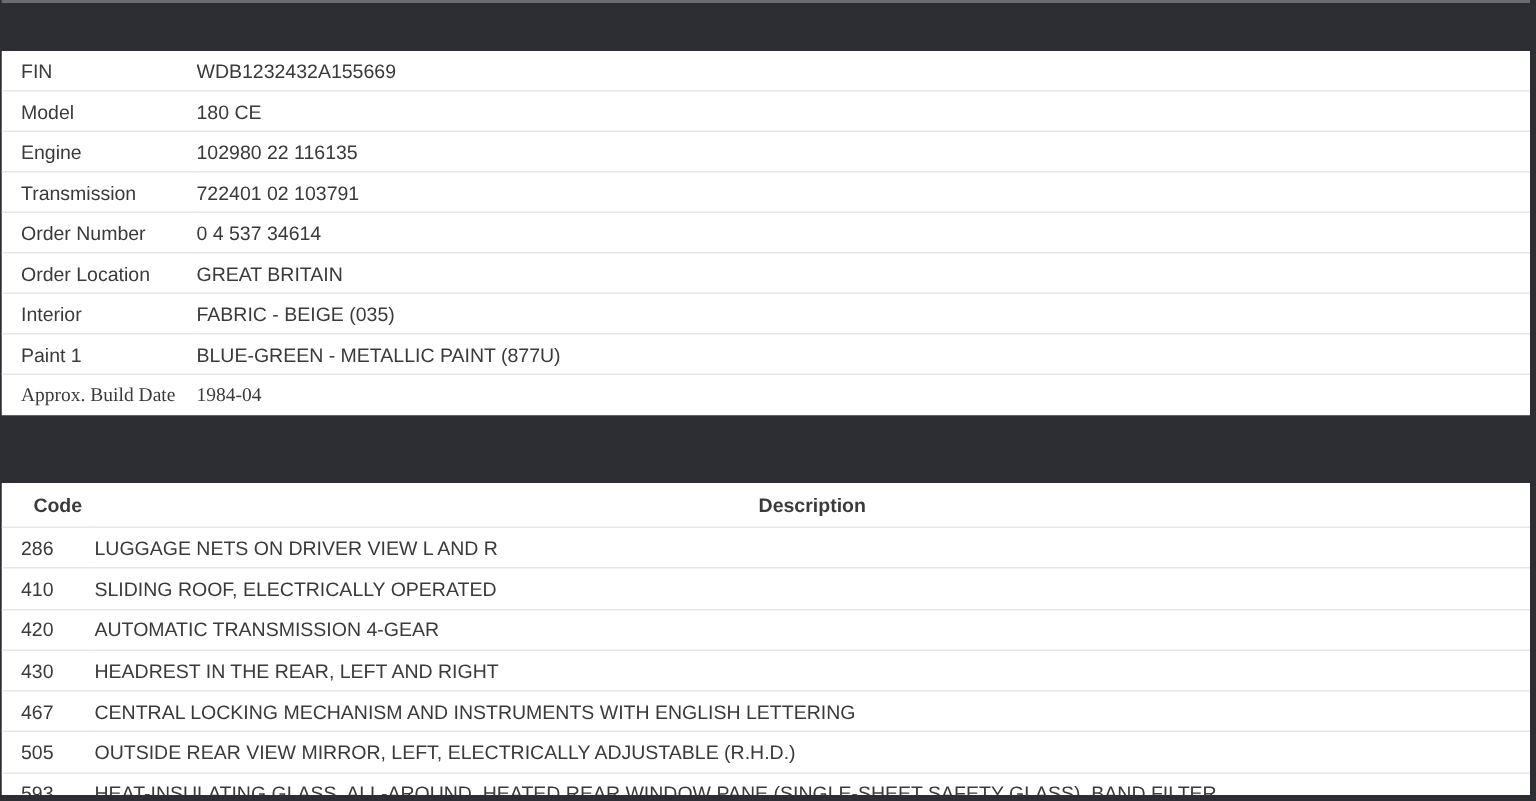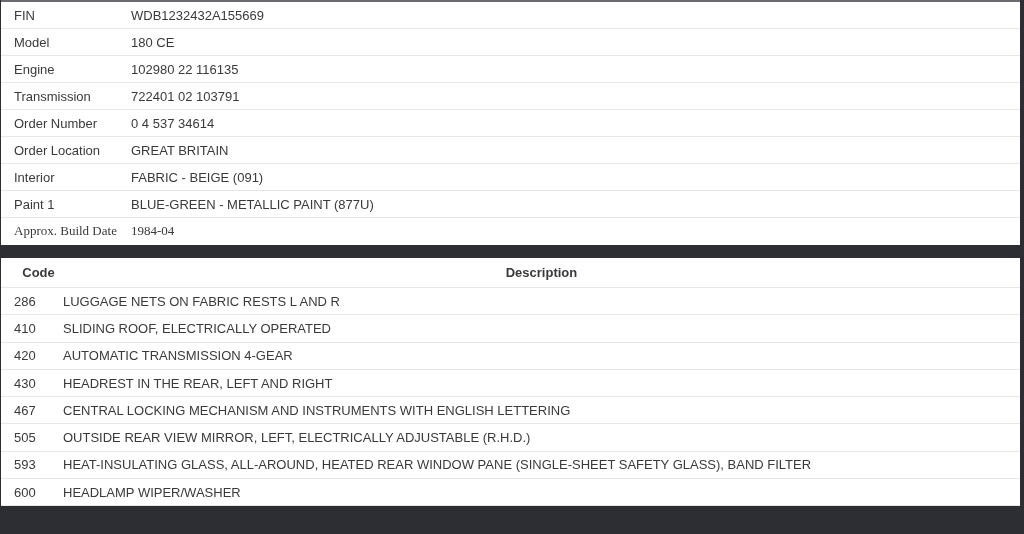--- a/index.html
+++ b/index.html
@@ -33,20 +33,21 @@
     background: var(--page_background, #2c2e34);
   }
 
   
   table.card {
     width: 100%;
     background: var(--card_background, #ffffff);
     border-collapse: separate;
     border-spacing: 0;
     table-layout: fixed;
+    margin-top: 32px;
   }
 
   td, th {
     box-sizing: border-box;
     border-bottom: 1px solid var(--divider_color, #e7e7e7);
     font-size: 13px;
     color: var(--text_color, #3a3a3a);
     vertical-align: middle;
     white-space: nowrap;
     overflow: hidden;
@@ -107,21 +108,21 @@
     <td>0 4 537 34614</td>
   </tr>
 
   <tr>
     <td class="cell-indent">Order Location</td>
     <td>GREAT BRITAIN</td>
   </tr>
 
   <tr>
     <td class="cell-indent">Interior</td>
-    <td>FABRIC - BEIGE (091)</td>
+    <td>FABRIC - BEIGE (035)</td>
   </tr>
 
   <tr>
     <td class="cell-indent">Paint 1</td>
     <td>BLUE-GREEN - METALLIC PAINT (877U)</td>
   </tr>
 
   <tr>
     <td class="cell-indent">Approx. Build Date</td>
     <td>1984-04</td>
@@ -138,21 +139,21 @@
       </colgroup>
     <thead>
       <tr>
         <th class="cell-indent">Code</th>
         <th>Description</th>
       </tr>
     </thead>
     <tbody id="option-codes-body">
   <tr>
     <td class="cell-indent">286</td>
-    <td>LUGGAGE NETS ON FABRIC RESTS L AND R</td>
+    <td>LUGGAGE NETS ON DRIVER VIEW L AND R</td>
   </tr>
 
   <tr>
     <td class="cell-indent">410</td>
     <td>SLIDING ROOF, ELECTRICALLY OPERATED</td>
   </tr>
 
   <tr>
     <td class="cell-indent">420</td>
     <td>AUTOMATIC TRANSMISSION 4-GEAR</td>

